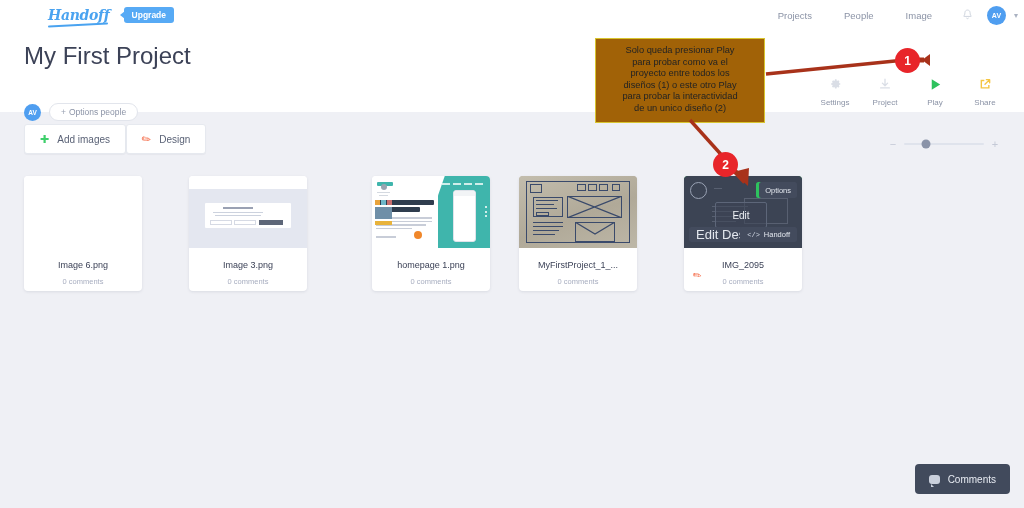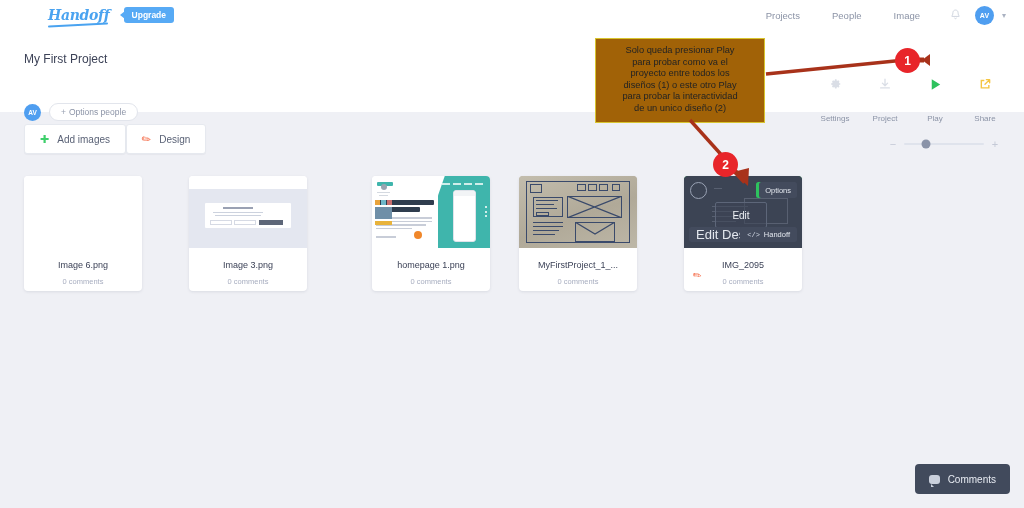--- a/index.html
+++ b/index.html
@@ -36,43 +36,43 @@
     font-size: 8.5px; font-weight: bold;
     padding: 3px 8px; border-radius: 3px;
     position: relative;
   }
   .upgrade-badge::before{
     content:""; position:absolute; left:-4px; top:50%;
     transform: translateY(-50%);
     border-top:4px solid transparent; border-bottom:4px solid transparent;
     border-right:5px solid #57aaf5;
   }
-  .nav-right { margin-left: auto; margin-right: 14px; display: flex; align-items: center; gap: 0px; }
+  .nav-right { margin-left: auto; margin-right: 2px; display: flex; align-items: center; gap: 0px; }
   .nav-link {
     font-size: 9.5px; color: #8b93a6; padding: 0 16px;
     cursor: pointer; white-space: nowrap;
   }
   .bell { padding: 0 14px; display: flex; align-items: center; }
   .avatar-sm {
     width: 19px; height: 19px; border-radius: 50%;
     background: #4f9ef0; color: #fff;
     font-size: 7px; font-weight: bold;
     display: flex; align-items: center; justify-content: center;
     letter-spacing: 0.2px;
   }
   .caret { margin-left: 8px; margin-right: 4px; color: #aab2c2; font-size: 8px; }
 
   
   .project-header {
     position: absolute; top: 30px; left: 0; width: 1024px; height: 82px;
     background: #fff;
   }
   .project-title {
-    position: absolute; left: 24px; top: 22px;
-    font-size: 12px; color: #3c4257; font-weight: normal;
+    position: absolute; left: 24px; top: 12px;
+    font-size: 24px; color: #3c4257; font-weight: normal;
   }
   .people-row { position: absolute; left: 24px; top: 73px; display: flex; align-items: center; }
   .avatar-xs {
     width: 17px; height: 17px; border-radius: 50%;
     background: #4f9ef0; color: #fff; font-size: 6.5px; font-weight: bold;
     display: flex; align-items: center; justify-content: center;
   }
   .invite-pill {
     margin-left: 8px;
     border: 1px solid #e2e5ec; border-radius: 12px;
@@ -84,21 +84,21 @@
   
   .head-tools {
     position: absolute; right: 14px; top: 44px;
     display: flex; align-items: flex-start; gap: 0px;
   }
   .tool {
     width: 50px; display: flex; flex-direction: column; align-items: center;
     cursor: pointer;
   }
   .tool .ic { height: 20px; display: flex; align-items: center; justify-content: center; }
-  .tool .lbl { font-size: 8px; color: #8b93a6; margin-top: 20px; }
+  .tool .lbl { font-size: 8px; color: #8b93a6; margin-top: 4px; }
 
   
   .actionbar { position: absolute; top: 112px; left: 0; width: 1024px; height: 56px; }
   .btn {
     position: absolute; top: 12px;
     background: #fff; border: 1px solid #e6e9ef; border-radius: 3px;
     height: 30px; display: flex; align-items: center;
     padding: 0 15px; font-size: 10px; color: #5a6276;
     cursor: pointer; box-shadow: 0 1px 1px rgba(20,30,60,.04);
   }

